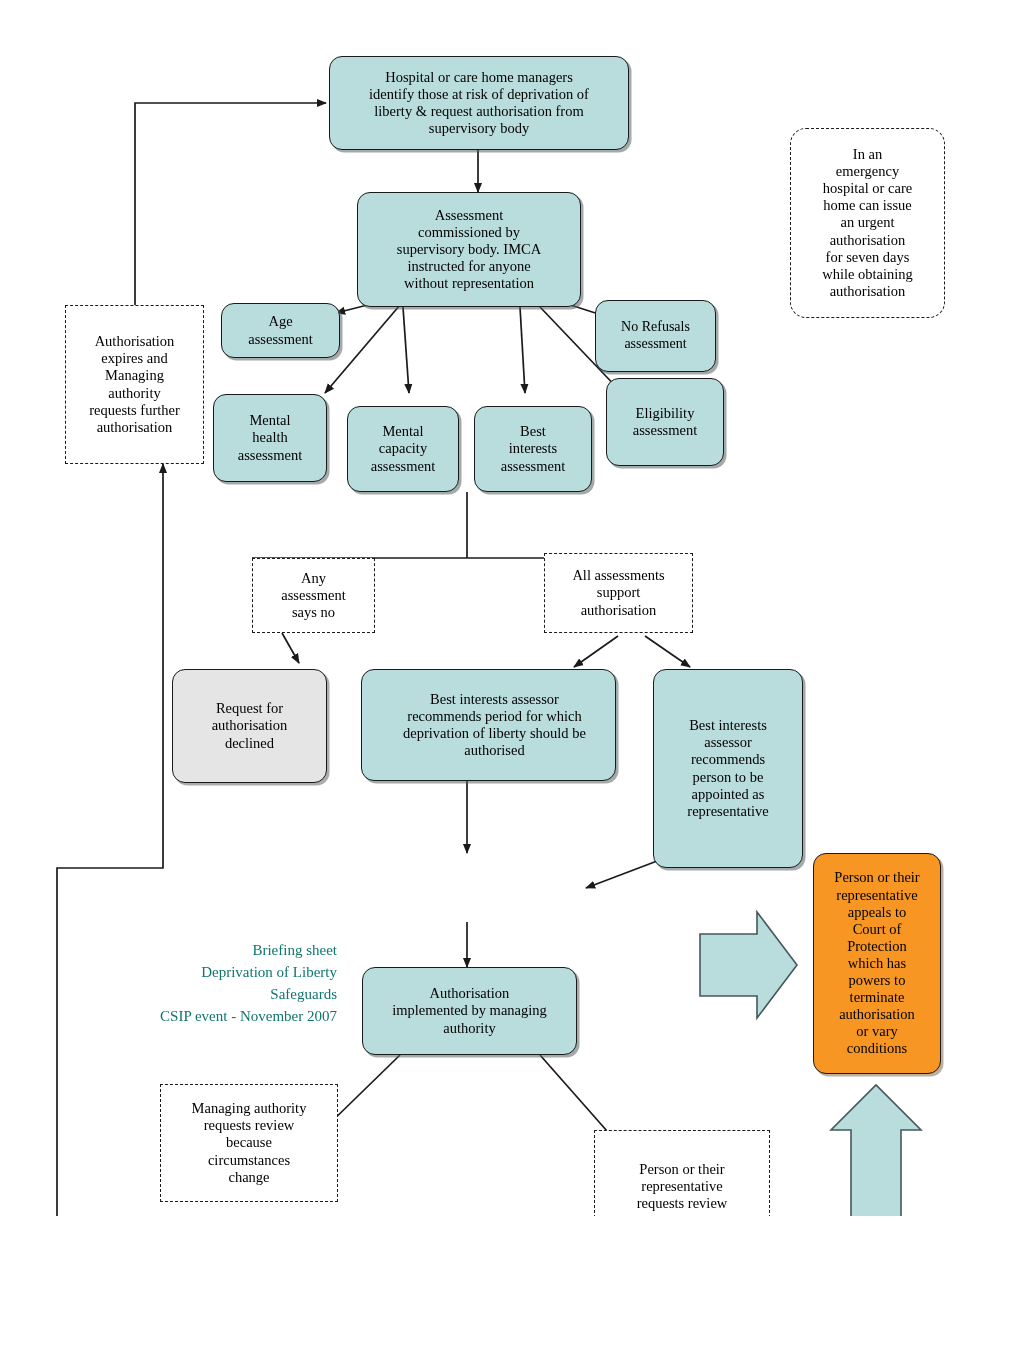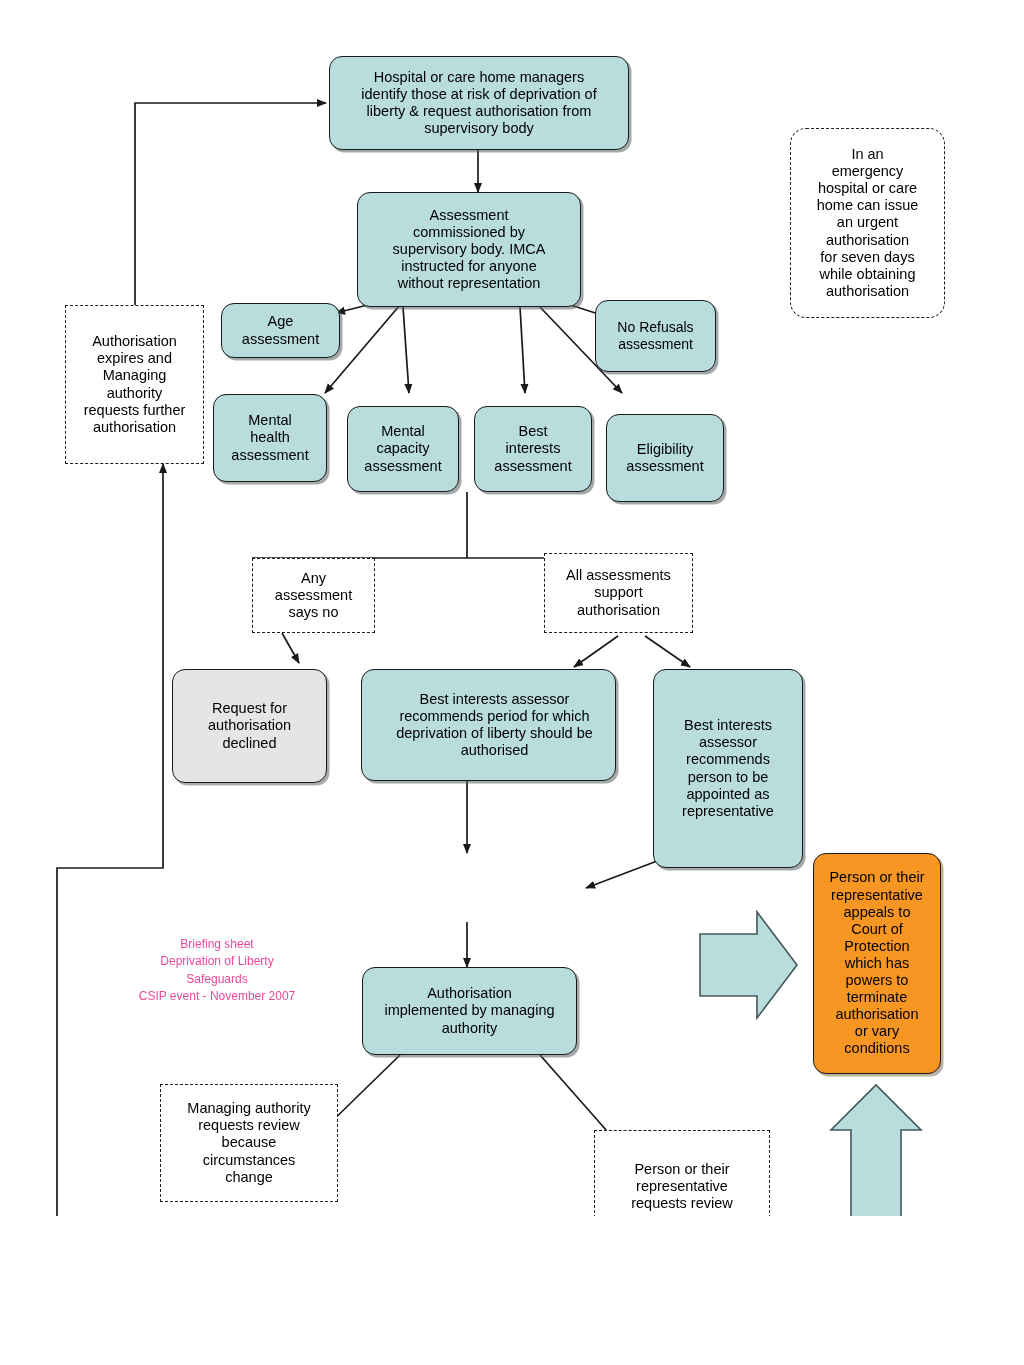--- a/index.html
+++ b/index.html
@@ -11,20 +11,21 @@
   body {
     font-family: "Liberation Sans", sans-serif;
     color: #000000;
   }
   #page {
     position: relative;
     width: 1024px;
     height: 1216px;
     overflow: hidden;
     background: #ffffff;
+    font-family: Liberation Serif, serif;
   }
   #edges {
     position: absolute;
     left: 0; top: 0;
     width: 1024px;
     height: 1365px;
     pointer-events: none;
   }
   .node {
     position: absolute;
@@ -65,25 +66,25 @@
     box-shadow: 2.5px 2.5px 0 rgba(120,100,70,0.5);
   }
   .review {
     border: 1.4px solid #3e4f4f;
     border-radius: 8px;
     background: #fca5a5;
     box-shadow: 2.5px 2.5px 0 rgba(90,100,100,0.5);
   }
   #briefing {
     position: absolute;
-    color: #ec4899;
-    font-size: 12px;
+    color: #0f766e;
+    font-size: 15px;
     line-height: 1.46;
     white-space: pre-line;
-    text-align: center;
+    text-align: right;
   }
   #page-number {
     position: absolute;
     font-size: 26px;
     color: #000;
   }
 </style>
 </head>
 <body>
 
@@ -199,21 +200,21 @@
 capacity
 assessment</span>
   </div>
 
   <div class="node solid" style="left:474px; top:406px; width:118px; height:86px; font-size:14.5px;">
     <span>Best
 interests
 assessment</span>
   </div>
 
-  <div class="node solid" style="left:606px; top:414px; width:118px; height:88px; font-size:14.5px;">
+  <div class="node solid" style="left:606px; top:378px; width:118px; height:88px; font-size:14.5px;">
     <span>Eligibility
 assessment</span>
   </div>
 
   <div class="node dashed" style="left:252px; top:558px; width:123px; height:75px; font-size:14.5px;">
     <span>Any
 assessment
 says no</span>
   </div>
 

